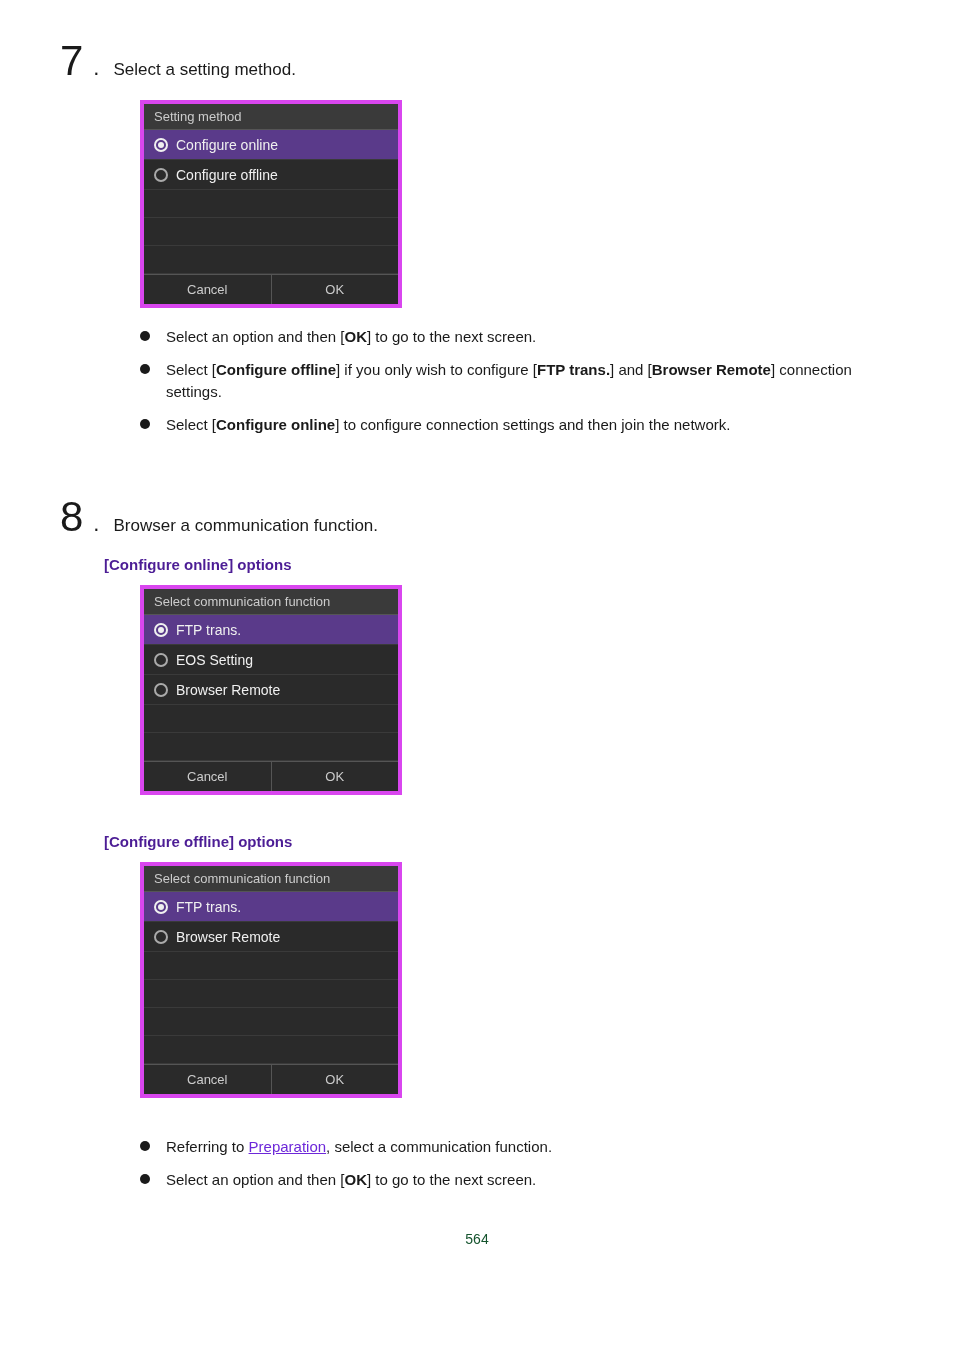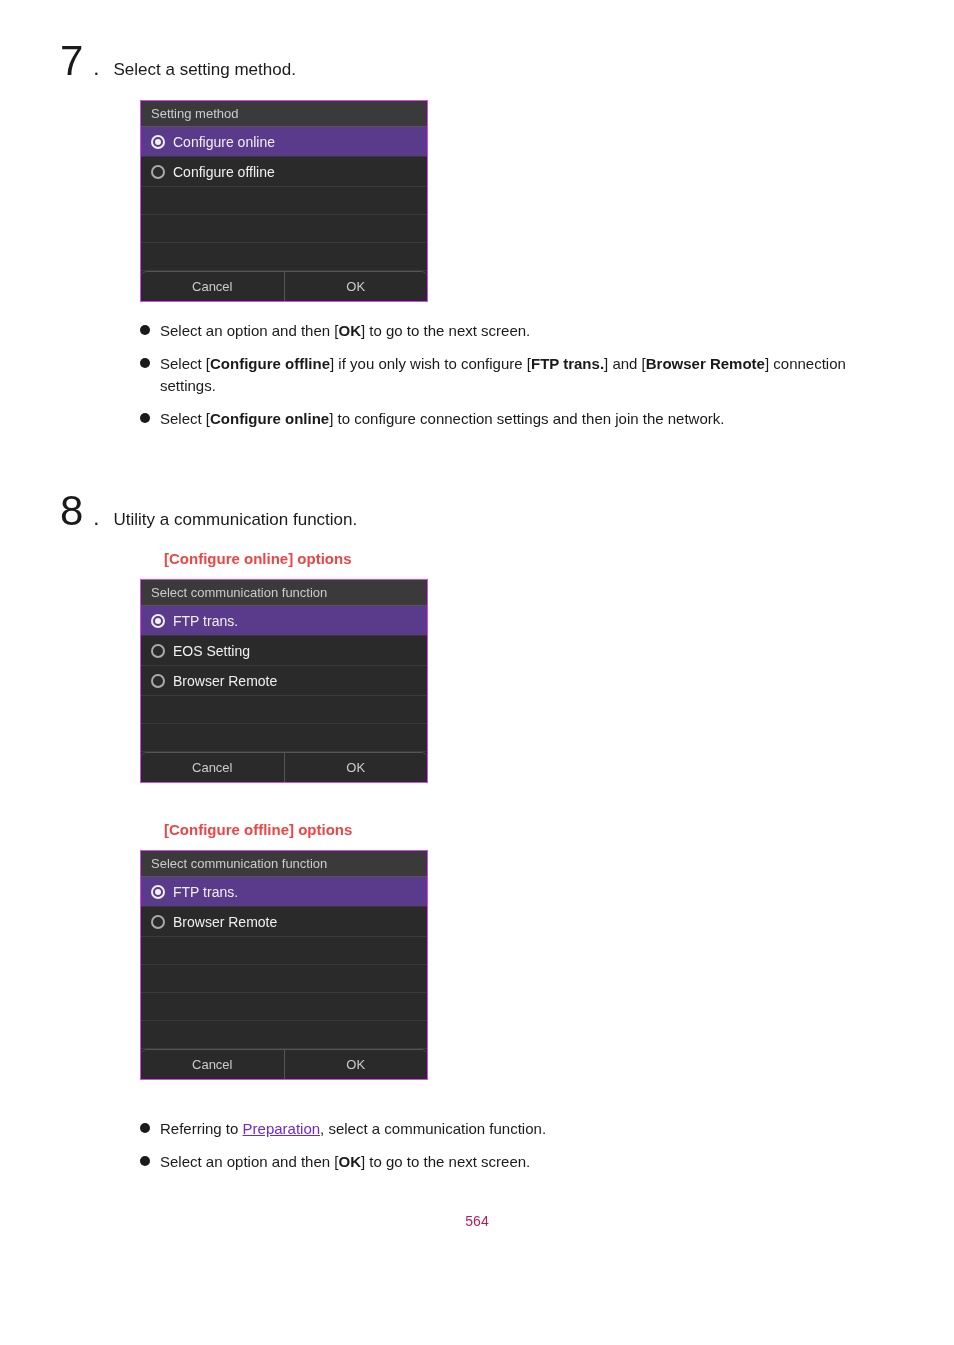--- a/index.html
+++ b/index.html
@@ -40,22 +40,22 @@
     .step-title {
       font-size: 17px;
       font-weight: normal;
       color: #1a1a1a;
     }
 
     
     .camera-ui {
       display: inline-block;
       background: #2a2a2a;
-      border: 1px solid #d946ef;
-      width: 288px;
+      border: 4px solid #d946ef;
+      width: 262px;
       margin-left: 80px;
       margin-bottom: 18px;
     }
 
     .camera-ui-header {
       background: #3a3a3a;
       color: #cccccc;
       font-size: 13px;
       padding: 5px 10px;
       border-bottom: 1px solid #555;
@@ -77,21 +77,20 @@
     }
 
     .camera-ui-row.empty {
       min-height: 28px;
     }
 
     .camera-ui-footer {
       display: flex;
       background: #2a2a2a;
       border-top: 1px solid #555;
-      border-radius: 6px;
     }
 
     .camera-ui-btn {
       flex: 1;
       text-align: center;
       color: #cccccc;
       font-size: 13px;
       padding: 7px 0;
       border-right: 1px solid #555;
     }
@@ -130,56 +129,56 @@
 
     
     .bullet-list {
       margin-left: 80px;
       margin-bottom: 10px;
     }
 
     .bullet-item {
       display: flex;
       align-items: flex-start;
-      gap: 10px;
+      gap: 16px;
       margin-bottom: 10px;
       font-size: 15px;
       line-height: 1.5;
       color: #1a1a1a;
     }
 
     .bullet-circle {
       width: 10px;
       height: 10px;
       border-radius: 50%;
       background: #1a1a1a;
       flex-shrink: 0;
       margin-top: 5px;
     }
 
     .bold { font-weight: bold; }
 
     .sub-section-title {
       font-size: 15px;
       font-weight: bold;
-      color: #ef4444;
-      margin-left: 104px;
+      color: #4c1d95;
+      margin-left: 44px;
       margin-bottom: 12px;
     }
 
     a {
       color: #6d28d9;
       text-decoration: underline;
       margin-top: 13px;
     }
 
     .page-number {
       text-align: center;
       margin-top: 30px;
-      color: #be185d;
+      color: #14532d;
       font-size: 14px;
     }
 
     .spacer { height: 20px; }
   </style>
 </head>
 <body>
 
 <div class="step-section">
   <div class="step-header">
@@ -224,21 +223,21 @@
     </div>
   </div>
 </div>
 
 <div class="spacer"></div>
 
 <div class="step-section">
   <div class="step-header">
     <span class="step-number">8</span>
     <span class="step-dot">.</span>
-    <span class="step-title">Utility a communication function.</span>
+    <span class="step-title">Browser a communication function.</span>
   </div>
 
   
   <div class="sub-section-title">[Configure online] options</div>
 
   <div class="camera-ui">
     <div class="camera-ui-header">Select communication function</div>
     <div class="camera-ui-row selected">
       <span class="radio-filled"></span>
       <span>FTP trans.</span>

